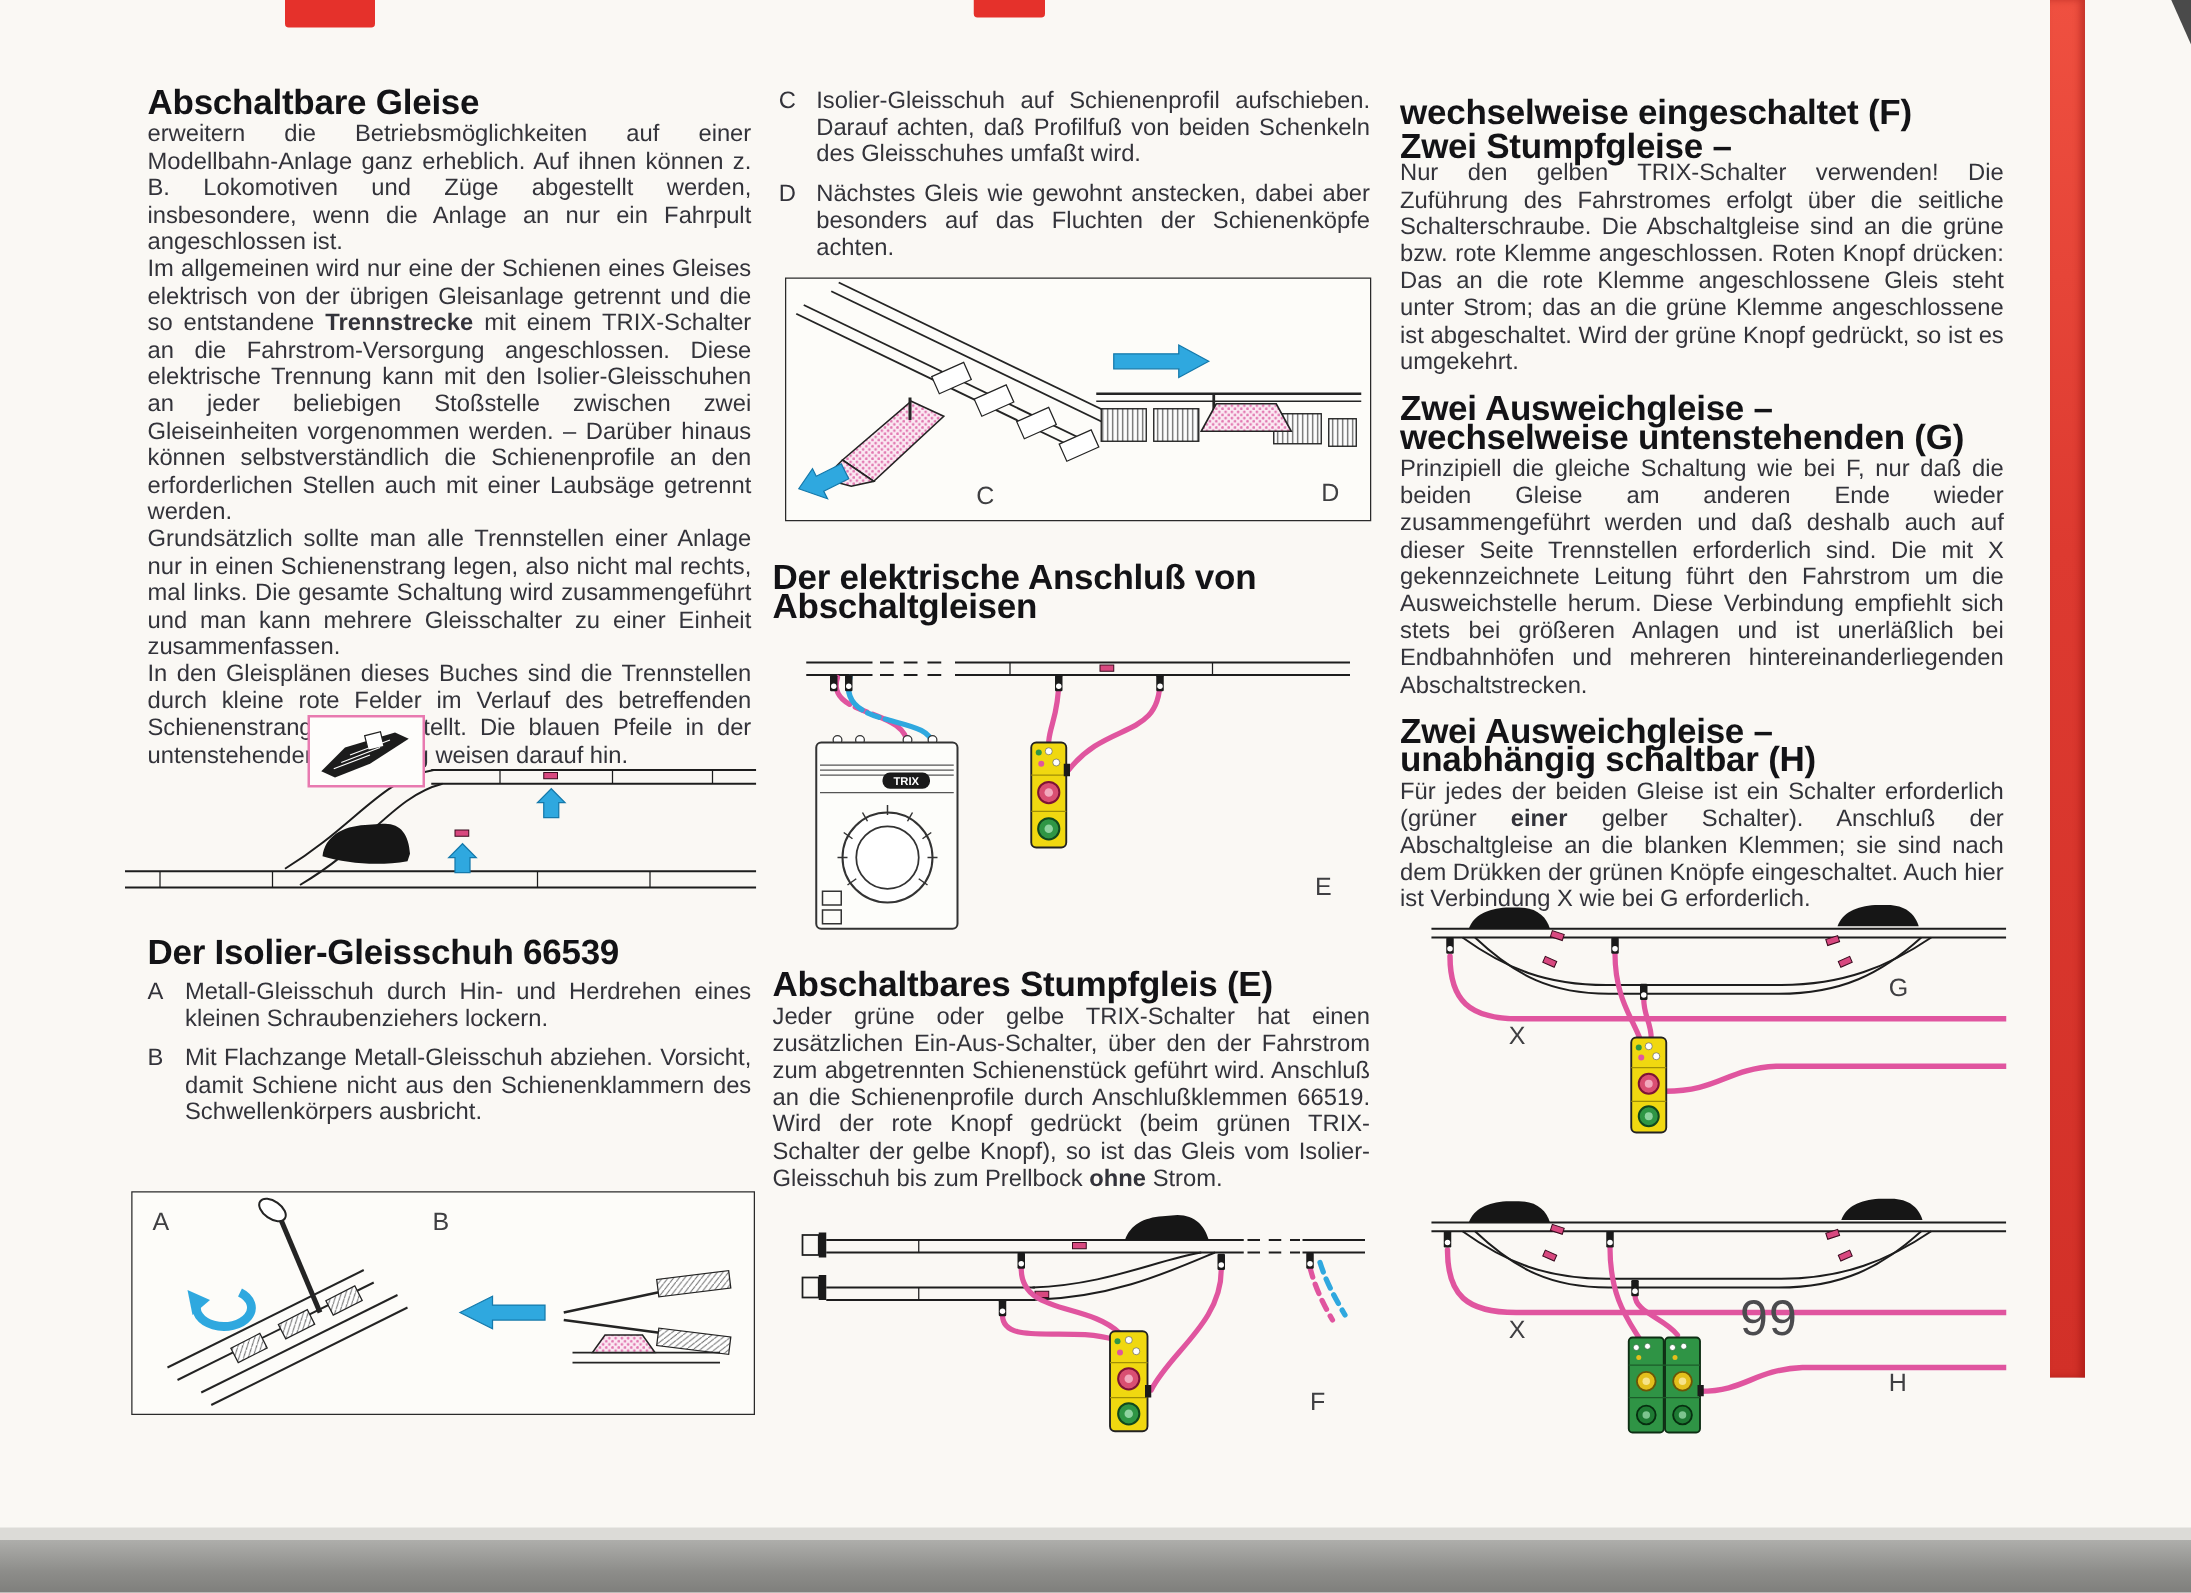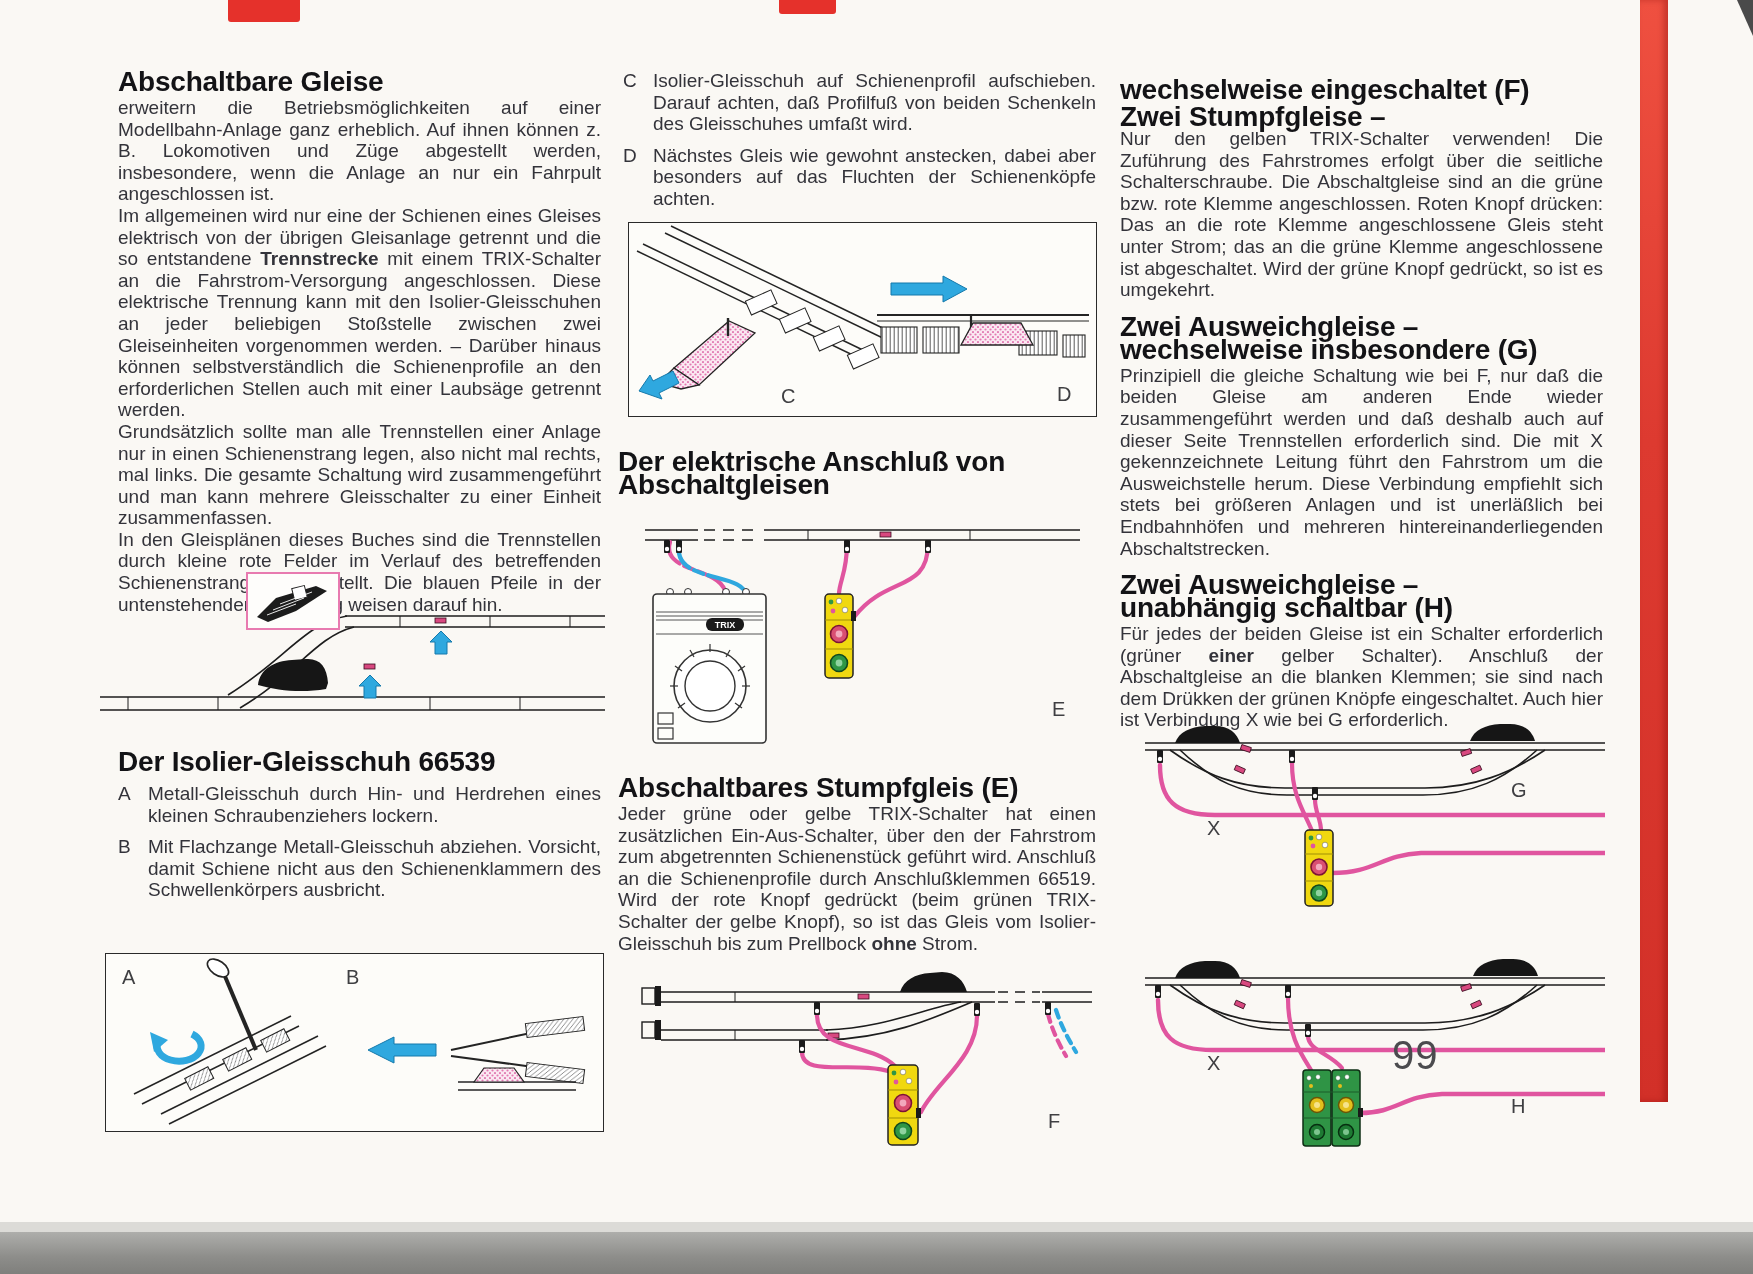--- a/index.html
+++ b/index.html
@@ -379,21 +379,21 @@
   <text class="fig-label" x="408" y="168">F</text>
 </svg>
 </div>
 
 <div class="col" id="col3" style="left:1120px;top:78px;width:483px;">
   <h2 class="sect-h">wechselweise eingeschaltet (F)</h2>
   <h2 class="sect-h sect-h2">Zwei Stumpfgleise –</h2>
   <p>Nur den gelben TRIX-Schalter verwenden! Die Zuführung des Fahrstromes erfolgt über die seitliche Schalterschraube. Die Abschaltgleise sind an die grüne bzw. rote Klemme angeschlossen. Roten Knopf drücken: Das an die rote Klemme angeschlossene Gleis steht unter Strom; das an die grüne Klemme angeschlossene ist abgeschaltet. Wird der grüne Knopf gedrückt, so ist es umgekehrt.</p>
   <div class="gap"></div>
   <h2 class="sect-h sect-h2">Zwei Ausweichgleise –</h2>
-  <h2 class="sect-h">wechselweise insbesondere (G)</h2>
+  <h2 class="sect-h">wechselweise untenstehenden (G)</h2>
   <p>Prinzipiell die gleiche Schaltung wie bei F, nur daß die beiden Gleise am anderen Ende wieder zusammengeführt werden und daß deshalb auch auf dieser Seite Trennstellen erforderlich sind. Die mit X gekennzeichnete Leitung führt den Fahrstrom um die Ausweichstelle herum. Diese Verbindung empfiehlt sich stets bei größeren Anlagen und ist unerläßlich bei Endbahnhöfen und mehreren hintereinanderliegenden Abschaltstrecken.</p>
   <div class="gap"></div>
   <h2 class="sect-h sect-h2">Zwei Ausweichgleise –</h2>
   <h2 class="sect-h">unabhängig schaltbar (H)</h2>
   <p><span>Für jedes der beiden Gleise ist ein Schalter erforderlich (grüner </span><b>einer</b><span> gelber Schalter). Anschluß der Abschaltgleise an die blanken Klemmen; sie sind nach dem Drükken der grünen Knöpfe eingeschaltet. Auch hier ist Verbindung X wie bei G erforderlich.</span></p>
 </div>
 
 <div class="abs" style="left:1145px;top:715px;">
 <svg width="460" height="198" viewBox="0 0 460 198">
   <g stroke="#1d1d1d" stroke-width="1.6" fill="none">

